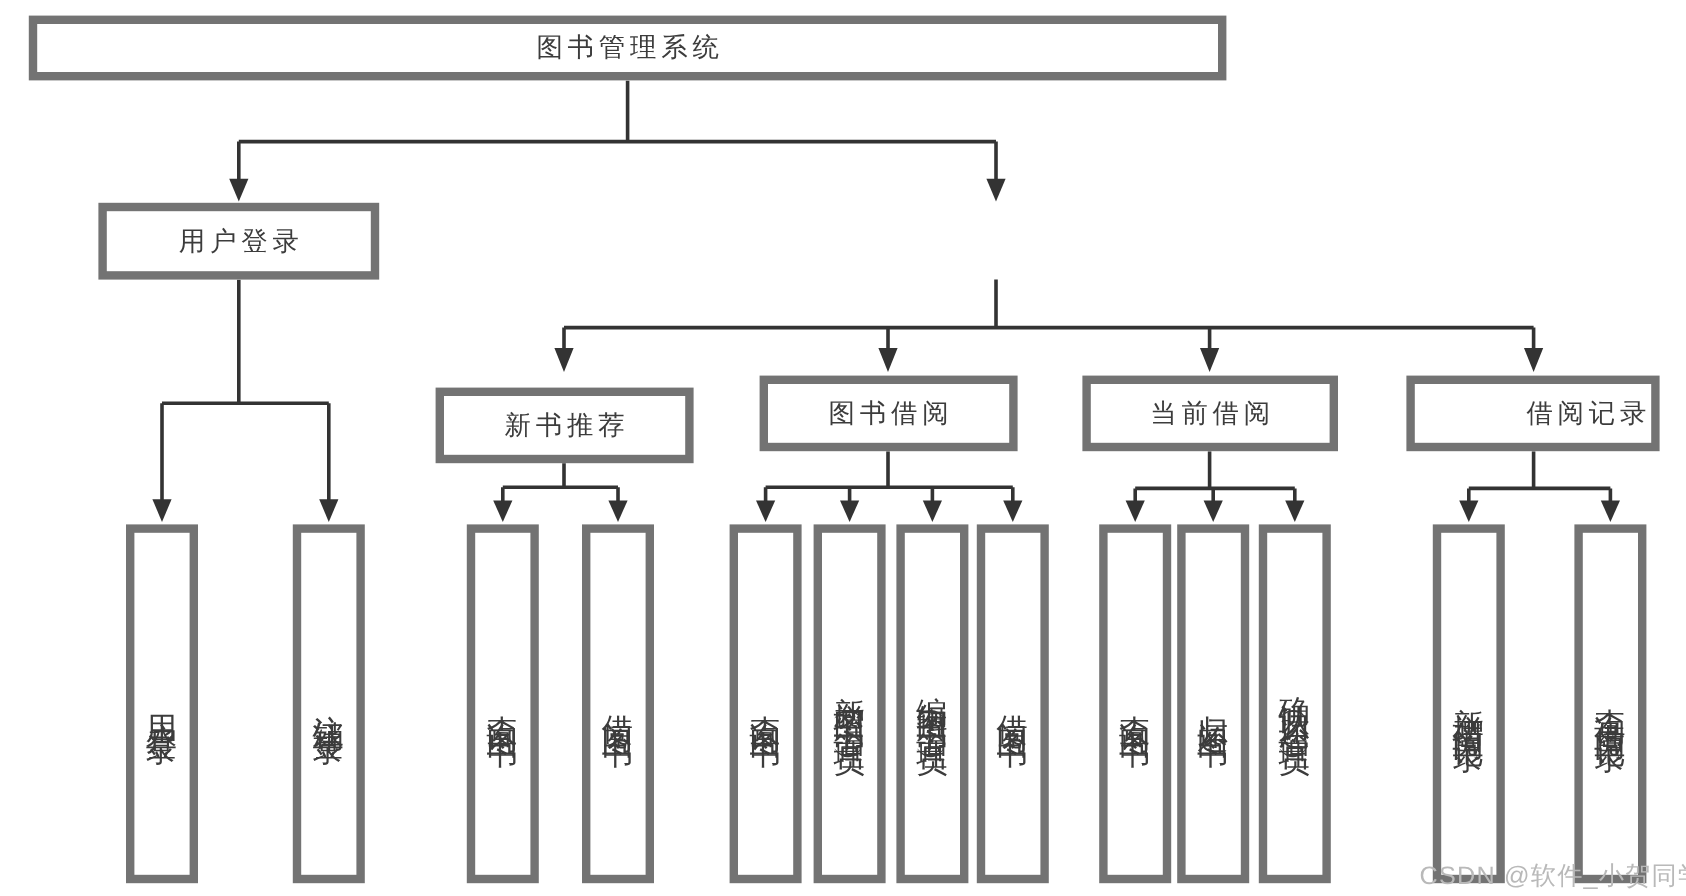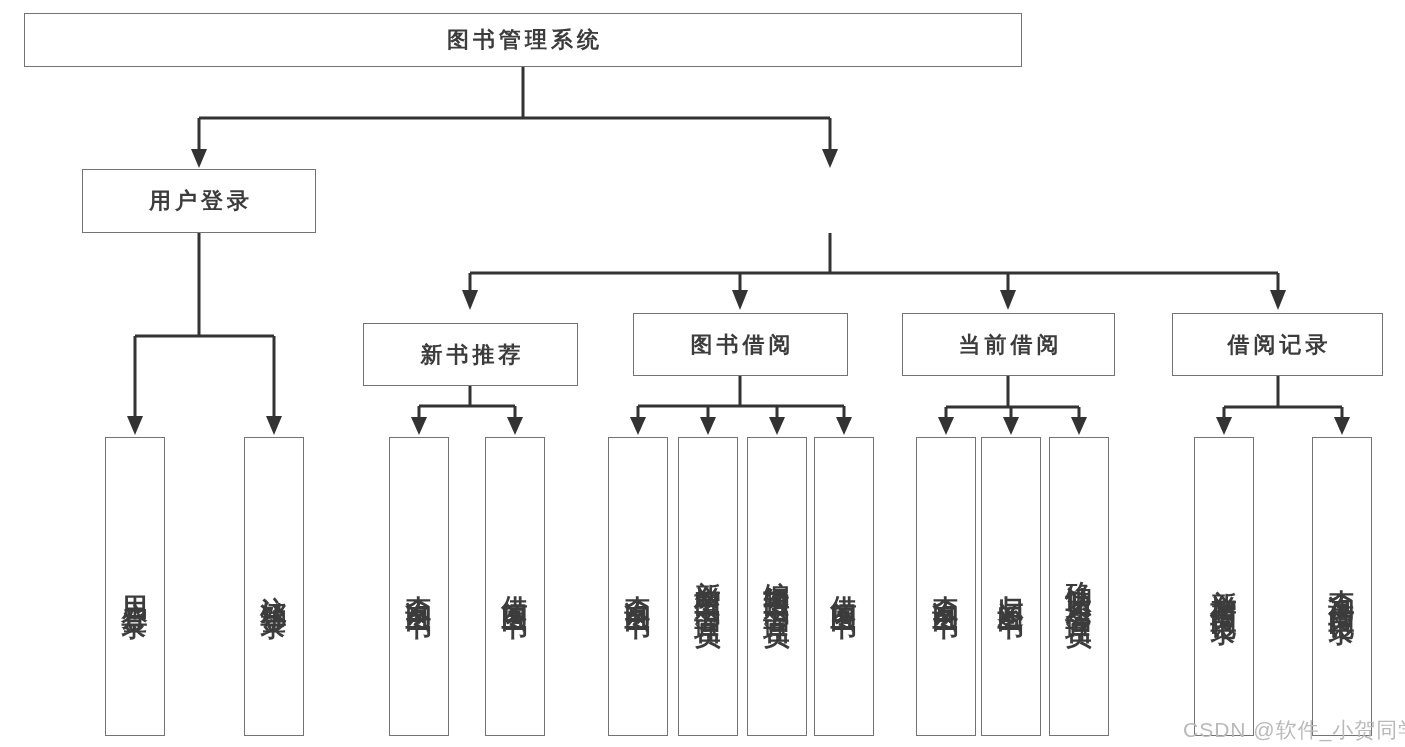--- a/index.html
+++ b/index.html
@@ -27,27 +27,26 @@
     fill: none;
   }
   svg.connectors polygon {
     fill: #333333;
     stroke: none;
   }
   .node {
     position: absolute;
     box-sizing: border-box;
     background: #ffffff;
-    border: 1px solid #737373;
+    border: 7px solid #737373;
     color: #3c3c3c;
     display: flex;
     align-items: center;
     justify-content: center;
     z-index: 2;
-    font-weight: bold;
   }
   .node.h {
     font-size: 22px;
     letter-spacing: 4px;
     padding-left: 4px; 
     white-space: nowrap;
   }
   .node.v {
     width: 60px;
     top: 437px;
@@ -61,21 +60,21 @@
     line-height: 1;
     white-space: nowrap;
   }
   
   .root        { left: 24px;   top: 13px;  width: 998px; height: 54px; }
   .n-userlogin { left: 82px;   top: 169px; width: 234px; height: 64px; }
   .n-bookmgmt  { left: 712px;  top: 169px; width: 235px; height: 64px; }
   .n-newbook   { left: 363px;  top: 323px; width: 215px; height: 63px; }
   .n-bookborrow{ left: 633px;  top: 313px; width: 215px; height: 63px; }
   .n-current   { left: 902px;  top: 313px; width: 213px; height: 63px; }
-  .n-records   { left: 1172px; top: 313px; width: 211px; height: 63px; }
+  .n-records   { left: 1172px; top: 313px; width: 211px; height: 63px; justify-content: flex-end; }
   
   .l1  { left: 105px; }
   .l2  { left: 244px; }
   .l3  { left: 389px; }
   .l4  { left: 485px; }
   .l5  { left: 608px; }
   .l6  { left: 678px; }
   .l7  { left: 747px; }
   .l8  { left: 814px; }
   .l9  { left: 916px; }

